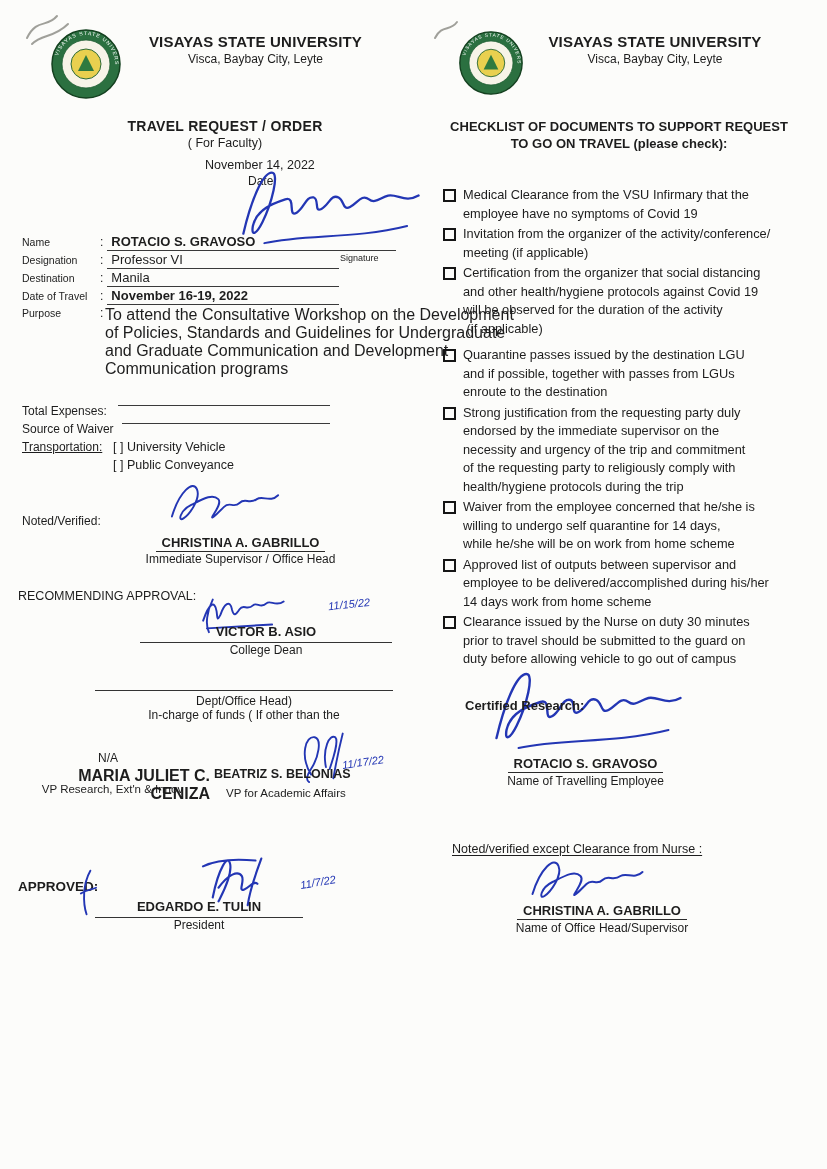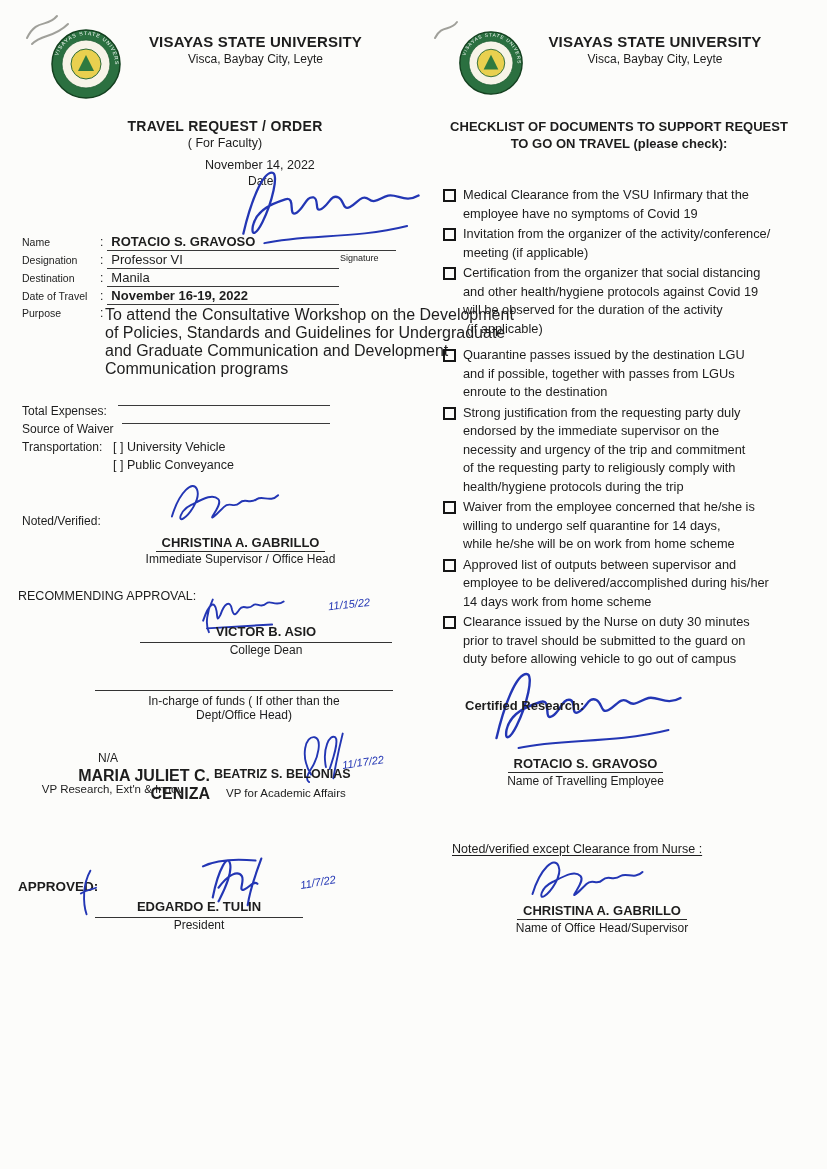--- a/index.html
+++ b/index.html
@@ -132,21 +132,21 @@
 of Policies, Standards and Guidelines for Undergraduate
 and Graduate Communication and Development
 Communication programs</div>
 
   <div class="abs lbl12" style="left:22px; top:404px;">Total Expenses:</div>
   <div class="abs blank-line" style="left:118px; top:392px; width:212px;"></div>
 
   <div class="abs lbl12" style="left:22px; top:422px;">Source of Waiver</div>
   <div class="abs blank-line" style="left:122px; top:410px; width:208px;"></div>
 
-  <div class="abs lbl12" style="left:22px; top:440px;">Transportation:</div>
+  <div class="abs lbl12" style="left:22px; top:440px;text-decoration:underline;">Transportation:</div>
   <div class="abs lbl125" style="left:113px; top:440px;">[ ] University Vehicle</div>
   <div class="abs lbl125" style="left:113px; top:458px;">[ ] Public Conveyance</div>
 
   <svg class="abs" style="left:160px; top:474px;" width="130" height="56" viewBox="0 0 130 58">
     <path class="sig-ink" stroke-width="2" d="M10,44 C18,18 32,6 36,16 C40,26 28,42 22,46 C16,50 18,38 30,32 C42,26 52,20 58,26 C62,30 54,40 52,44 C50,48 58,40 64,34 C70,28 74,36 80,30 C86,24 90,32 98,26 C104,22 112,30 120,22"></path>
   </svg>
   <div class="abs lbl12" style="left:22px; top:514px;">Noted/Verified:</div>
   <div class="abs ctr" style="left:138px; top:533px; width:205px;">
     <span class="uline-name">CHRISTINA A. GABRILLO</span>
   </div>
@@ -156,22 +156,22 @@
   <svg class="abs" style="left:195px; top:590px;" width="115" height="46" viewBox="0 0 115 48">
     <path class="sig-ink" stroke-width="2" d="M16,10 C10,22 8,36 12,44 M6,32 C12,14 18,10 20,22 C21,28 20,34 24,26 C28,14 34,10 36,20 C38,28 40,26 44,20 C48,14 52,22 58,16 C62,12 66,20 72,14 C76,10 82,18 90,12 M10,40 L78,36"></path>
   </svg>
   <div class="abs ink-date" style="left:328px; top:598px; transform:rotate(-6deg);">11/15/22</div>
   <div class="abs ctr uline-block" style="left:140px; top:622px; width:252px;">
     <span class="b" style="font-size:13px;">VICTOR B. ASIO</span>
   </div>
   <div class="abs ctr caption" style="left:140px; top:643px; width:252px;">College Dean</div>
 
   <div class="abs ctr" style="left:95px; top:690px; width:298px; border-top:1px solid #333; padding-top:3px;">
+    <div class="caption">Dept/Office Head)</div>
     <div class="caption">In-charge of  funds ( If other than the</div>
-    <div class="caption">Dept/Office Head)</div>
   </div>
 
   <div class="abs lbl12" style="left:98px; top:751px;">N/A</div>
   <div class="abs ctr b" style="left:15px; top:767px; width:195px; font-size:16px;text-align:right;">MARIA JULIET C. CENIZA</div>
   <div class="abs ctr caption-sm" style="left:15px; top:783px; width:195px;">VP Research, Ext'n &amp; Innov</div>
 
   <svg class="abs" style="left:283px; top:726px;" width="70" height="58" viewBox="0 0 75 62">
     <path class="sig-ink" stroke-width="2" d="M30,52 C18,32 24,10 34,12 C42,14 38,34 30,46 C26,52 24,58 28,60 M46,44 C42,24 50,8 56,12 C60,16 54,34 50,46 M64,8 C60,24 56,44 54,56"></path>
   </svg>
   <div class="abs ink-date" style="left:342px; top:756px; transform:rotate(-8deg);">11/17/22</div>

